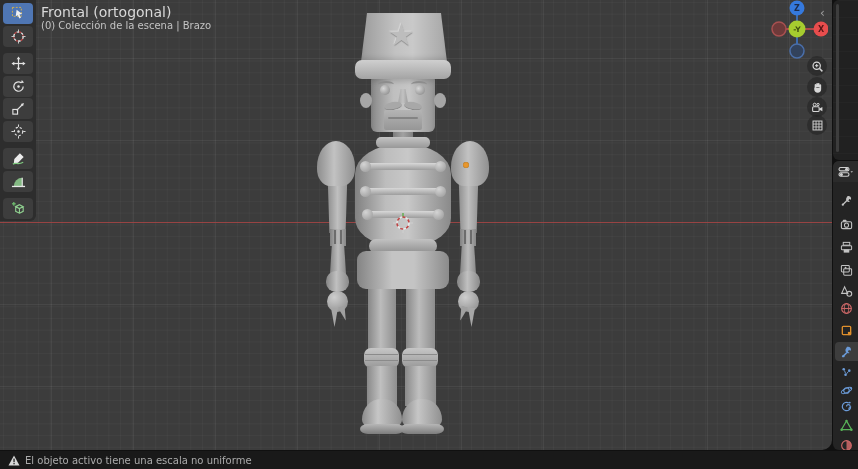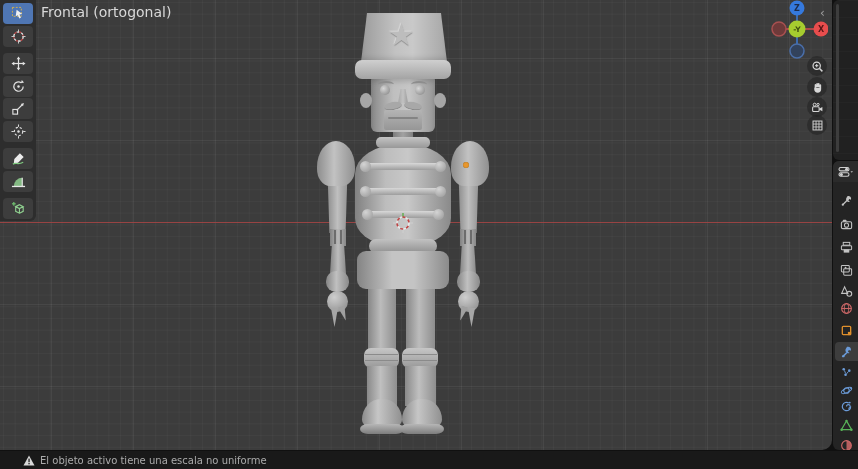--- a/index.html
+++ b/index.html
@@ -61,21 +61,21 @@
                 background:#242424; border-radius:6px 0 0 6px; overflow:hidden; }
   #prop-header { position:absolute; left:0; top:0; width:25px; height:21px; background:#2b2b2b;
                  display:flex; align-items:center; justify-content:center; }
   .prop-tab { position:absolute; left:2px; width:23px; height:19px; border-radius:4px 0 0 4px;
               display:flex; align-items:center; justify-content:center; }
   .prop-tab.active { background:#3d3d3d; }
   .prop-tab svg { width:13px; height:13px; }
 
   
   #statusbar { position:absolute; left:0; top:451px; width:858px; height:18px;
-               background:#191919; display:flex; align-items:center; padding-left:23px;
+               background:#191919; display:flex; align-items:center; padding-left:8px;
                font-size:10px; color:#ababab; gap:6px; }
   #statusbar .hint { display:flex; align-items:center; gap:3px; margin-left:10px; }
   #statusbar .warn { display:flex; align-items:center; gap:5px; }
 </style>
 </head>
 <body>
 
 <div id="viewport">
 
   <div id="axis-line-x"></div>
@@ -234,20 +234,21 @@
         <svg viewBox="0 0 16 16">
           <path d="M5 6l4-2 4 2-4 2z M5 6v5l4 2v-5z M13 6v5l-4 2" fill="none" stroke="#8fcf8f" stroke-width="1.2"></path>
           <line x1="3" y1="1" x2="3" y2="5" stroke="#6fbf6f" stroke-width="1.3"></line>
           <line x1="1" y1="3" x2="5" y2="3" stroke="#6fbf6f" stroke-width="1.3"></line>
         </svg>
       </div>
     </div>
 
   <div id="view-info">
     <div class="l1">Frontal (ortogonal)</div>
+    <div class="l2">(0) Colección de la escena | Brazo</div>
   </div>
 
   <svg id="gizmo" width="60" height="60" viewBox="0 0 60 60">
     <line x1="12" y1="29" x2="52" y2="29" stroke="#b04848" stroke-width="2"></line>
     <line x1="29" y1="8" x2="29" y2="50" stroke="#3b6bb0" stroke-width="2"></line>
     <circle cx="11" cy="29" r="7" fill="#6e3a3a" stroke="#a85050" stroke-width="1.5"></circle>
     <circle cx="29" cy="51" r="7" fill="#32425c" stroke="#4a6ea8" stroke-width="1.5"></circle>
     <circle cx="29" cy="8" r="7.5" fill="#3579dd"></circle>
     <text x="29" y="10.8" font-size="8" fill="#1c2b4a" text-anchor="middle" font-family="DejaVu Sans, sans-serif" font-weight="bold">Z</text>
     <circle cx="53" cy="29" r="7.5" fill="#e84d4d"></circle>

